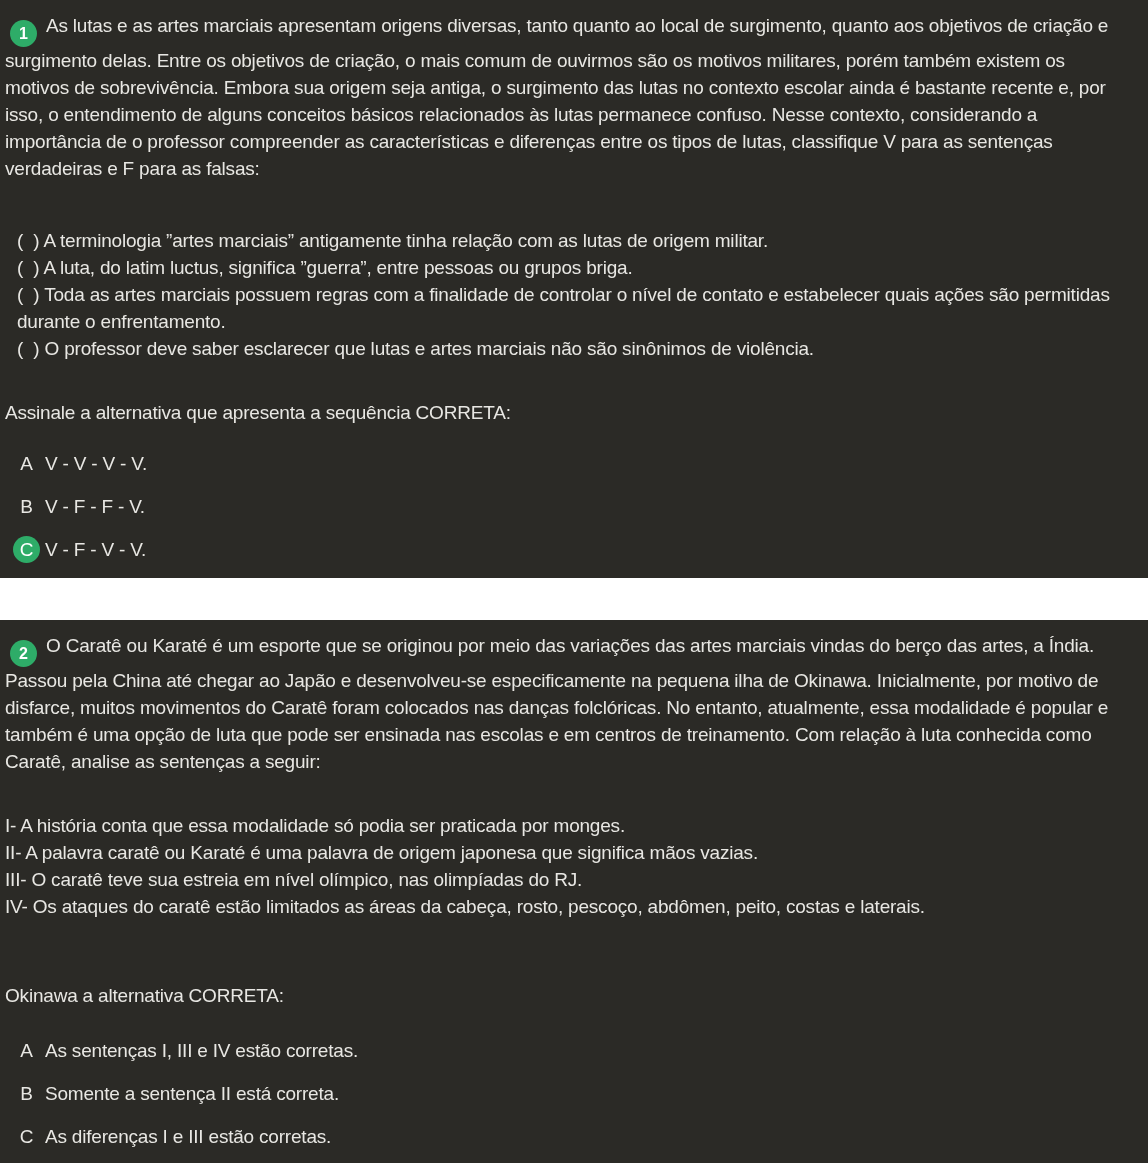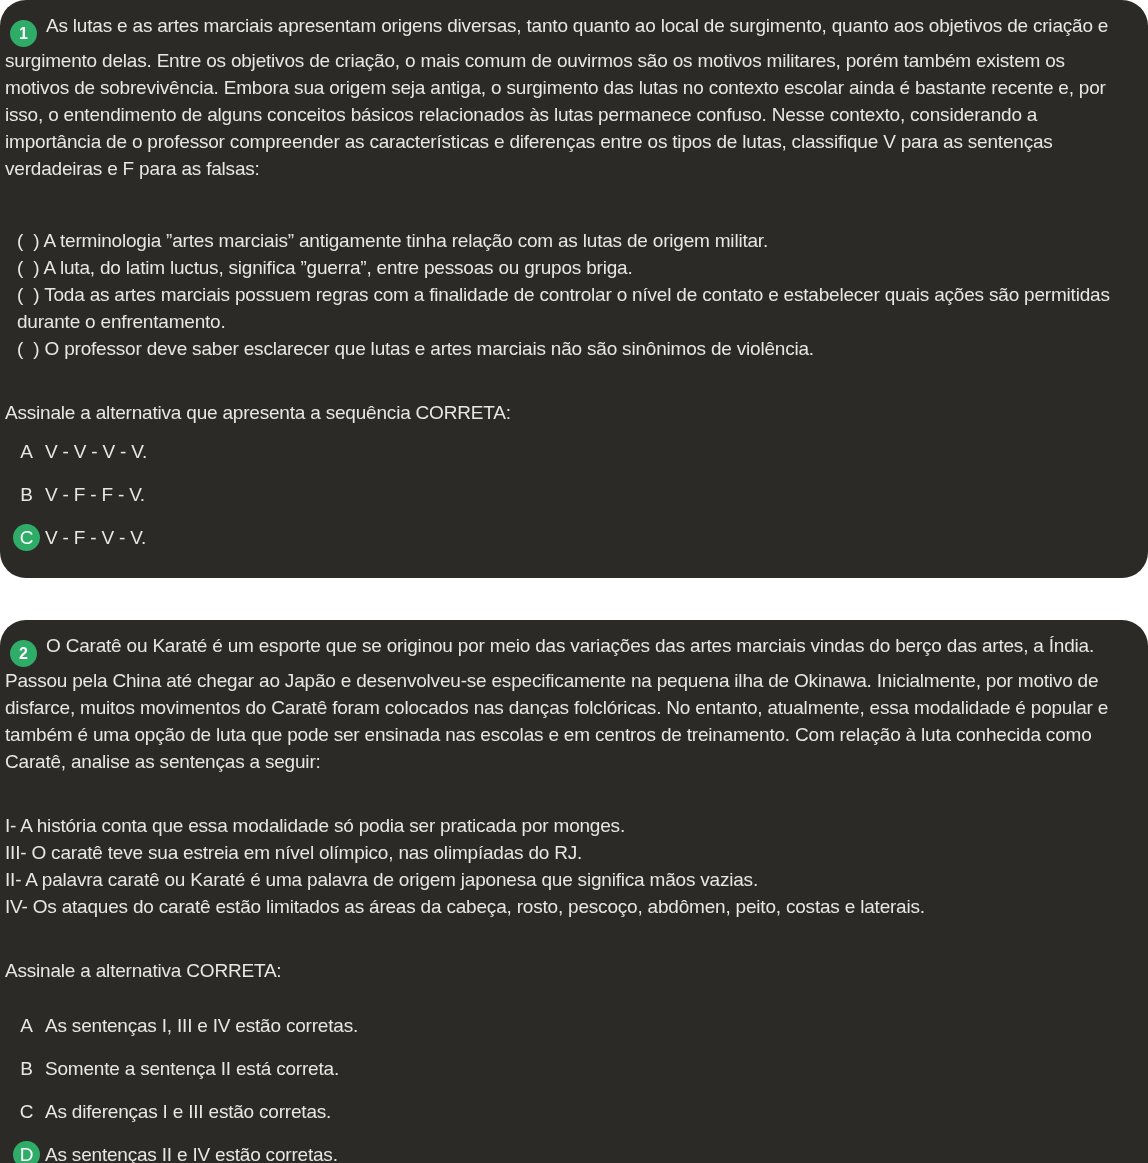--- a/index.html
+++ b/index.html
@@ -19,21 +19,20 @@
     font-size:19px;
     line-height:27px;
     letter-spacing:-0.2px;
   }
   .panel{
     background:var(--panel-bg);
     color:var(--text);
     width:1148px;
     padding:12px 16px 0 5px;
     overflow:hidden;
-    border-radius:26px;
   }
   .panel.q1{height:578px;}
   .panel.q2{height:572px;}
   .divider{height:42px;background:var(--page-bg);}
   .qnum{
     display:inline-flex;
     width:27px;height:27px;
     border-radius:50%;
     background:var(--green);
     color:var(--badge-text);
@@ -41,24 +40,24 @@
     font-weight:bold;font-size:16px;
     letter-spacing:0;
     margin:0 9px 0 5px;
     vertical-align:-7px;
   }
   .intro{margin:0;}
   .q1 .intro{margin-bottom:45px;}
   .q2 .intro{margin-bottom:37px;}
   .statements{margin:0;}
   .q1 .statements{margin-bottom:37px;margin-left:12px;}
-  .q2 .statements{margin-bottom:37px;}
+  .q2 .statements{margin-bottom:62px;}
   .statements p{margin:0;}
   .prompt{margin:0;}
-  .q1 .prompt{margin-bottom:12px;}
+  .q1 .prompt{margin-bottom:24px;}
   .q2 .prompt{margin-bottom:28px;}
   .option{
     display:flex;
     align-items:center;
     margin:0 0 16px 8px;
     min-height:27px;
     cursor:pointer;
   }
   .option:last-child{margin-bottom:0;}
   .letter{
@@ -106,26 +105,26 @@
   </div>
 </section>
 
 <div class="divider"></div>
 
 <section class="panel q2">
   <p class="intro"><span class="qnum">2</span><span>O Caratê ou Karaté é um esporte que se originou por meio das variações das artes marciais vindas do berço das artes, a Índia. Passou pela China até chegar ao Japão e desenvolveu-se especificamente na pequena ilha de Okinawa. Inicialmente, por motivo de disfarce, muitos movimentos do Caratê foram colocados nas danças folclóricas. No entanto, atualmente, essa modalidade é popular e também é uma opção de luta que pode ser ensinada nas escolas e em centros de treinamento. Com relação à luta conhecida como Caratê, analise as sentenças a seguir:</span></p>
 
   <div class="statements">
     <p>I- A história conta que essa modalidade só podia ser praticada por monges.</p>
+    <p>II- A palavra caratê ou Karaté é uma palavra de origem japonesa que significa mãos vazias.</p>
     <p>III- O caratê teve sua estreia em nível olímpico, nas olimpíadas do RJ.</p>
-    <p>II- A palavra caratê ou Karaté é uma palavra de origem japonesa que significa mãos vazias.</p>
     <p>IV- Os ataques do caratê estão limitados as áreas da cabeça, rosto, pescoço, abdômen, peito, costas e laterais.</p>
   </div>
 
-  <p class="prompt">Assinale a alternativa CORRETA:</p>
+  <p class="prompt">Okinawa a alternativa CORRETA:</p>
 
   <div class="options">
     <div class="option">
       <span class="letter">A</span>
       <span class="text">As sentenças I, III e IV estão corretas.</span>
     </div>
     <div class="option">
       <span class="letter">B</span>
       <span class="text">Somente a sentença II está correta.</span>
     </div>

